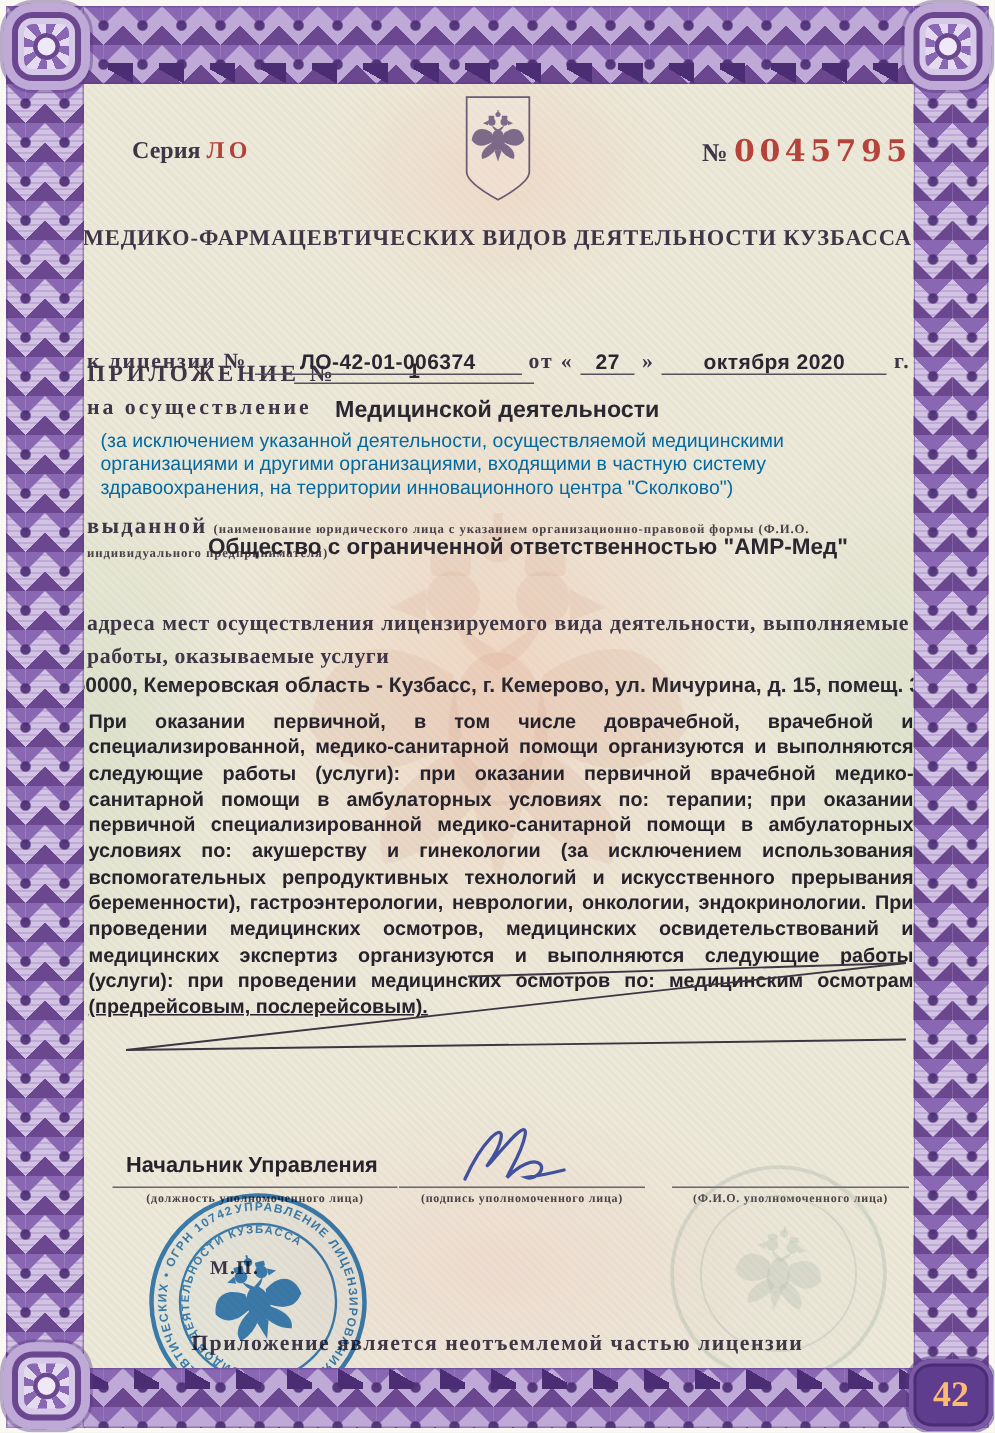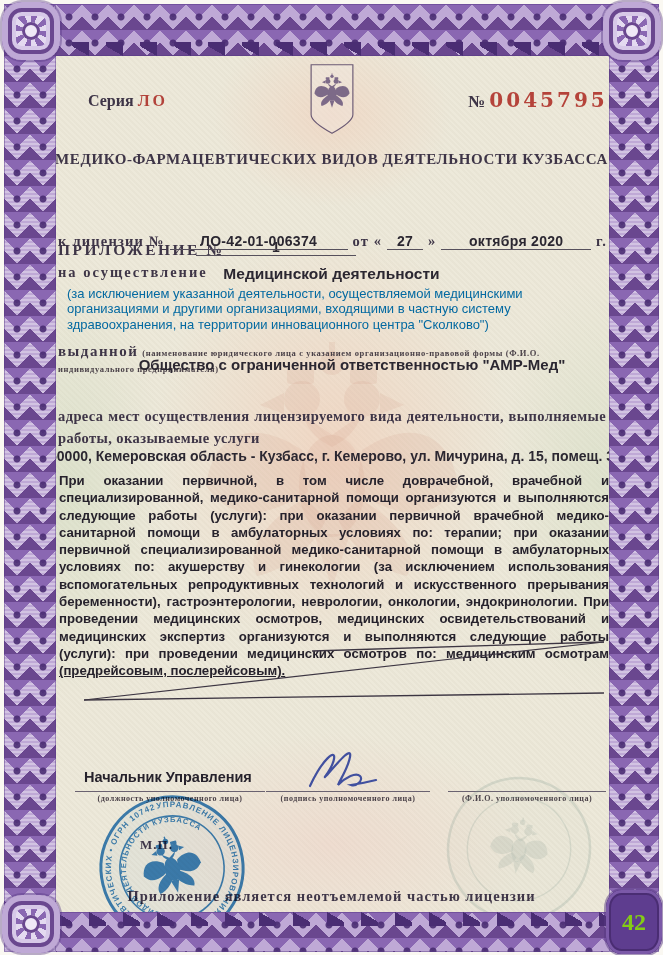--- a/index.html
+++ b/index.html
@@ -48,25 +48,25 @@
 
   .corner{
     position:absolute;z-index:6;width:58px;height:58px;border-radius:34%;
     background:
       repeating-conic-gradient(from 0deg, #8a67b2 0 22.5deg, #e4daf0 22.5deg 45deg);
     box-shadow: inset 0 0 0 6px #bfa9d6, inset 0 0 0 10px #6a478f, inset 0 0 0 14px #d7c9e8, 0 0 0 2px rgba(85,55,130,.4);
   }
   .corner::after{content:"";position:absolute;inset:20px;border-radius:50%;background:#efe8f6;box-shadow:inset 0 0 0 3px #6a478f;}
   .corner-tl{left:2px;top:2px;} .corner-tr{right:2px;top:2px;} .corner-bl{left:2px;bottom:2px;}
   .corner-br{
-    right:1px;bottom:1px;width:56px;height:64px;border-radius:28%;
+    right:1px;bottom:1px;width:56px;height:48px;border-radius:28%;
     background:#5e3d8f;
     box-shadow: inset 0 0 0 3px #7b59a8, inset 0 0 0 5px #4a2d73, 0 0 0 2px rgba(85,55,130,.5);
     display:flex;align-items:center;justify-content:center;
-    color:#84cc16;font:bold 24px "Liberation Serif",serif;
+    color:#fdba74;font:bold 24px "Liberation Serif",serif;
   }
 
   
   .paper{
     position:absolute;z-index:1;left:56px;top:56px;right:54px;bottom:42px;
     background-color:#ede9da;
     background-image:
       radial-gradient(ellipse 250px 300px at 50% 46%, rgba(242,199,177,.55), rgba(242,199,177,0) 72%),
       radial-gradient(ellipse 170px 130px at 50% 7%, rgba(242,199,177,.45), rgba(242,199,177,0) 70%),
       radial-gradient(ellipse 280px 160px at 50% 92%, rgba(240,196,188,.35), rgba(240,196,188,0) 70%),

